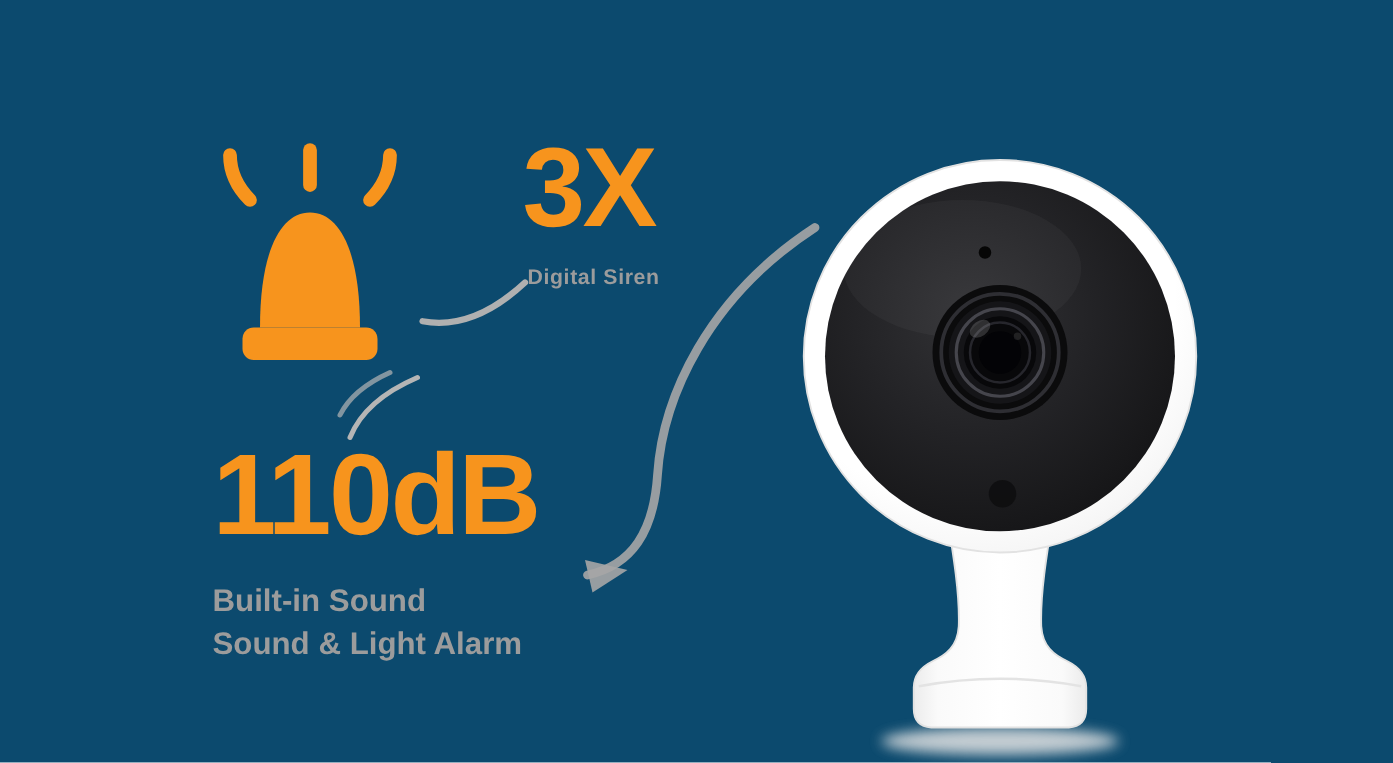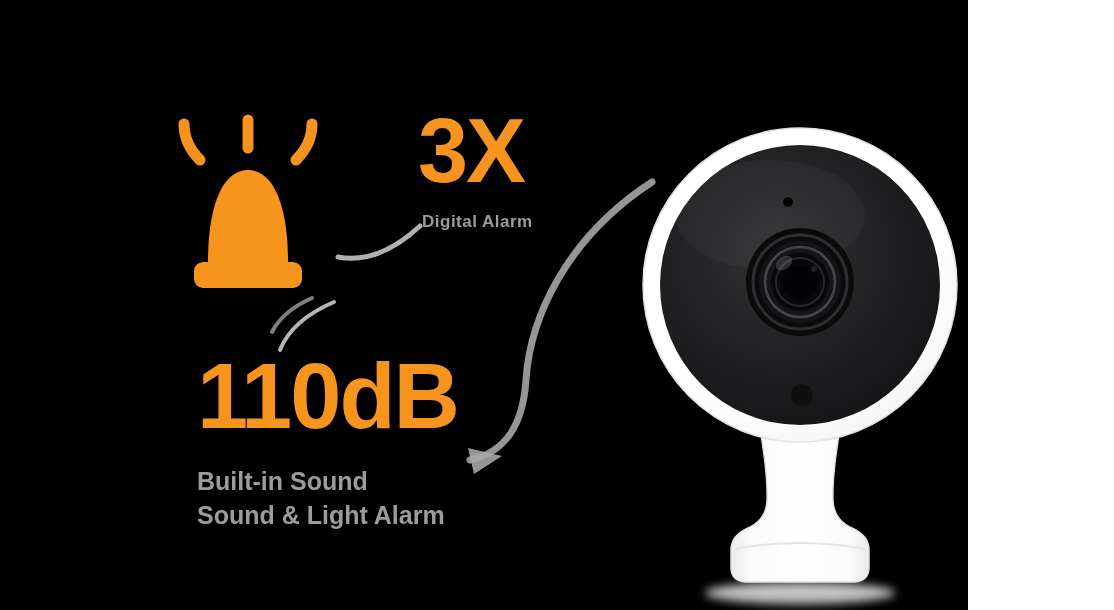--- a/index.html
+++ b/index.html
@@ -3,23 +3,23 @@
 <meta charset="utf-8">
 <style>
   html, body {
     margin: 0;
     padding: 0;
     background: #ffffff;
     font-family: "Liberation Sans", sans-serif;
   }
   .stage {
     position: relative;
-    width: 968px;
+    width: 1114px;
     height: 610px;
-    background: #000000;
+    background: #0c4a6e;
     overflow: hidden;
   }
   .decor-arcs {
     position: absolute;
     left: 0; top: 0;
     width: 1114px;
     height: 610px;
   }
   .siren-icon-wrap {
     position: absolute;
@@ -40,21 +40,21 @@
   .feature-label {
     color: #9c9c9c;
     font-weight: 700;
   }
   .feature-zoom .feature-label {
     margin-top: 16px;
     margin-left: 4px;
     font-size: 17px;
     letter-spacing: 0.5px;
   }
-  .feature-siren { left: 170px; top: 350px; margin-left: 27px; }
+  .feature-siren { left: 170px; top: 350px; }
   .feature-siren .feature-value { font-size: 92px; }
   .feature-siren .feature-label {
     font-size: 25px;
     line-height: 34px;
     font-weight: 700;
   }
   .feature-siren .label-1 { margin-top: 22px; }
   .camera-svg {
     position: absolute;
     left: 556px;
@@ -81,21 +81,21 @@
       <path d="M 50 152 C 50 92, 66 60, 90 60 C 114 60, 130 92, 130 152 Z" fill="#f7941d"></path>
       <rect x="36" y="152" width="108" height="26" rx="9" fill="#f7941d"></rect>
       <path d="M 42 50 C 32 40, 26 28, 26 14" stroke="#f7941d" stroke-width="11" stroke-linecap="round" fill="none"></path>
       <path d="M 90 38 L 90 10" stroke="#f7941d" stroke-width="11" stroke-linecap="round" fill="none"></path>
       <path d="M 138 50 C 148 40, 154 28, 154 14" stroke="#f7941d" stroke-width="11" stroke-linecap="round" fill="none"></path>
     </svg>
   </div>
 
   <div class="feature feature-zoom">
     <div class="feature-value">3X</div>
-    <div class="feature-label">Digital Alarm</div>
+    <div class="feature-label">Digital Siren</div>
   </div>
 
   <div class="feature feature-siren">
     <div class="feature-value">110dB</div>
     <div class="feature-label label-1">Built-in Sound</div>
     <div class="feature-label label-2">Sound &amp; Light Alarm</div>
   </div>
 
   <svg class="camera-svg" viewBox="0 0 490 555" xmlns="http://www.w3.org/2000/svg">
     <defs>

